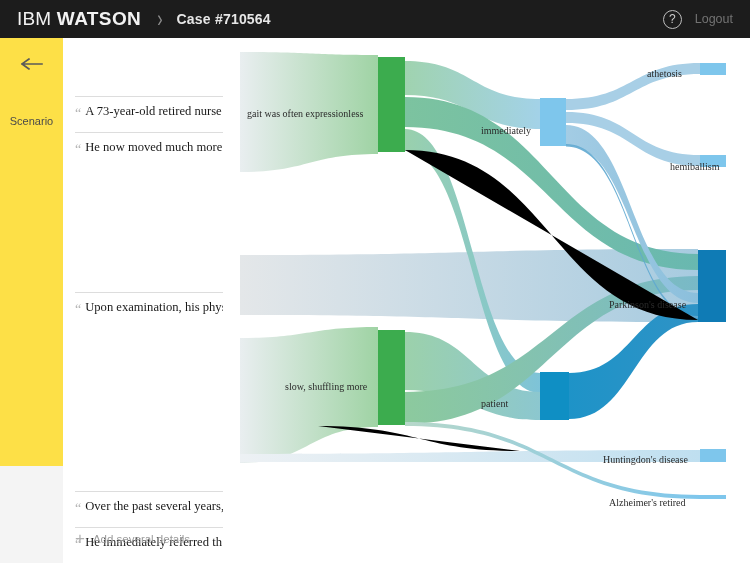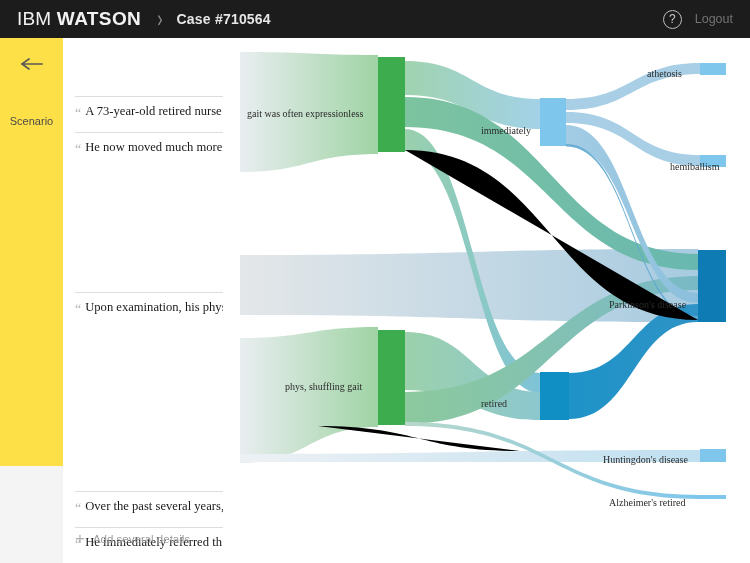--- a/index.html
+++ b/index.html
@@ -228,23 +228,23 @@
         <rect x="305" y="60" width="26" height="48" fill="#7ec6ec"></rect>
         <rect x="305" y="334" width="29" height="48" fill="#0f8fc4"></rect>
         <rect x="465" y="25" width="26" height="12" fill="#7ec6ec"></rect>
         <rect x="465" y="117" width="26" height="12" fill="#7ec6ec"></rect>
         <rect x="463" y="212" width="28" height="72" fill="#0f7bb5"></rect>
         <rect x="465" y="411" width="26" height="13" fill="#7ec6ec"></rect>
         <rect x="465" y="457" width="26" height="4" fill="#7ec6ec"></rect>
       </svg>
     <div id="sankey-labels">
         <div class="node-label" style="left: 12px; top: 70px;">gait was often expressionless</div>
-        <div class="node-label" style="left: 50px; top: 343px;">phys, shuffling gait</div>
+        <div class="node-label" style="left: 50px; top: 343px;">slow, shuffling more</div>
         <div class="node-label rt" style="left: 246px; top: 87px;">immediately</div>
-        <div class="node-label rt" style="left: 246px; top: 360px;">retired</div>
+        <div class="node-label rt" style="left: 246px; top: 360px;">patient</div>
         <div class="node-label rt" style="left: 412px; top: 30px;">athetosis</div>
         <div class="node-label rt" style="left: 412px; top: 123px; padding-left: 23px;">hemiballism</div>
         <div class="node-label rt" style="left: 374px; top: 249px; margin-top: 12px;">Parkinson's disease</div>
         <div class="node-label rt" style="left: 368px; top: 416px;">Huntingdon's disease</div>
         <div class="node-label rt" style="left: 374px; top: 459px;">Alzheimer's retired</div>
       </div>
   </div>
 
 </div>
 

